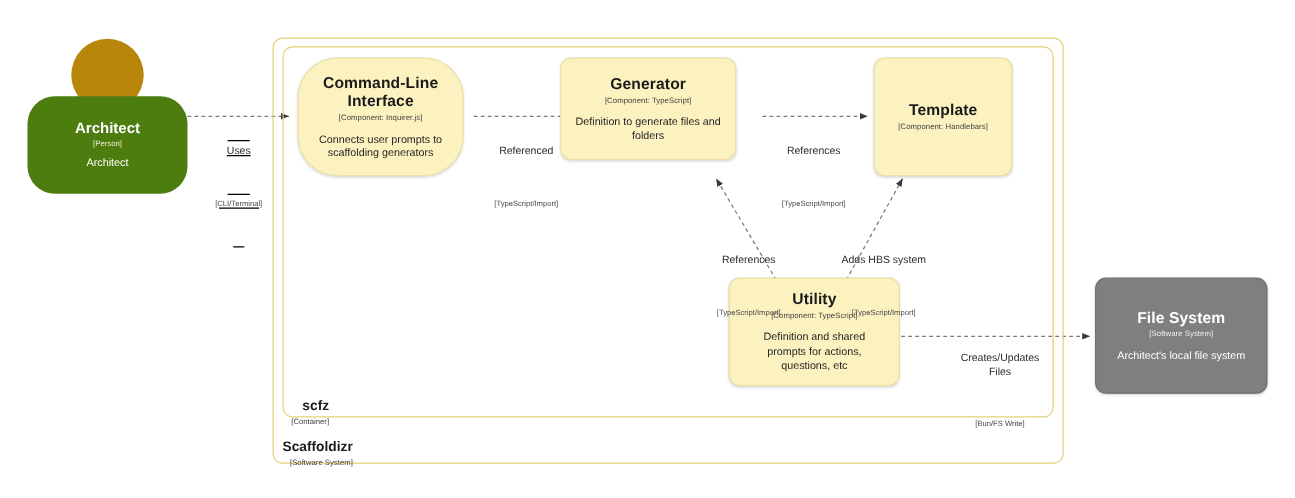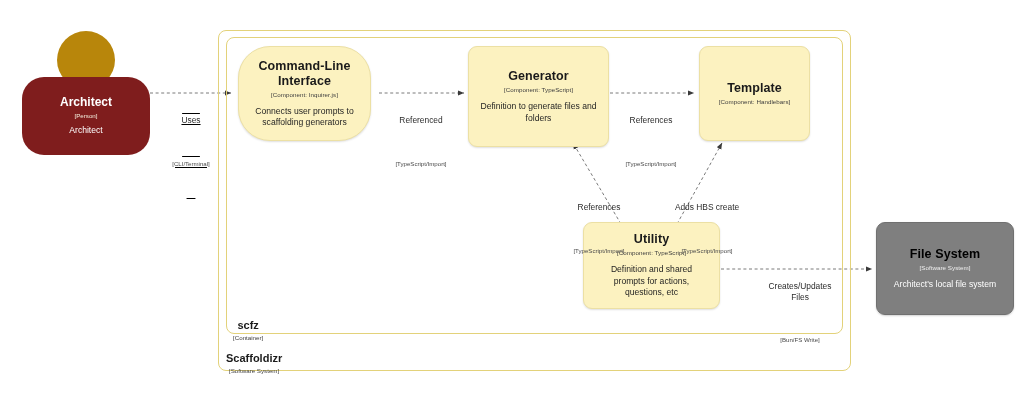--- a/index.html
+++ b/index.html
@@ -60,21 +60,21 @@
     background: #fcf2c0;
     border: 1px solid #ece0a4;
     box-shadow: 0 1px 2px rgba(0,0,0,.13);
   }
   
   .system {
     background: #7f7f7f;
     border: 1px solid #707070;
     box-shadow: 0 1px 2px rgba(0,0,0,.18);
   }
-  .system .title { color: #000000; }
+  .system .title { color: #ffffff; }
   .system .tech  { color: #f0f0f0; }
   .system .desc  { color: #ffffff; }
 
   
   .person {
     position: absolute;
   }
   .person .head {
     position: absolute;
     left: 50%;
@@ -85,21 +85,21 @@
     border-radius: 50%;
     background: #b8860b;
   }
   .person .body {
     position: absolute;
     left: 0;
     top: 46px;
     width: 128px;
     height: 78px;
     border-radius: 22px;
-    background: #7f1d1d;
+    background: #4d7c0f;
     display: flex;
     flex-direction: column;
     align-items: center;
     justify-content: center;
     text-align: center;
     padding: 2px 6px;
     box-sizing: border-box;
   }
   .person .title { font-weight: bold; font-size: 12px; color: #ffffff; line-height: 15px; }
   .person .tech  { font-size: 6.2px; color: #f5eedd; line-height: 9px; margin-top: 1px; }
@@ -108,21 +108,21 @@
   
   .boundary {
     position: absolute;
     box-sizing: border-box;
     border: 1.2px solid #e3d27a;
     border-radius: 8px;
     background: transparent;
   }
   .boundary-label {
     position: absolute;
-    text-align: center;
+    text-align: right;
     line-height: 1;
   }
   .boundary-label .bname {
     font-weight: bold;
     font-size: 11px;
     color: #1a1a1a;
     line-height: 13px;
     display: block;
   }
   .boundary-label .btype {
@@ -220,21 +220,21 @@
       <div class="desc">Architect</div>
     </div>
   </div>
 
   <div class="node component" style="left:238px; top:46px; width:133px; height:95px;border-radius:32px;">
     <div class="title">Command-Line Interface</div>
     <div class="tech">[Component: Inquirer.js]</div>
     <div class="desc">Connects user prompts to scaffolding generators</div>
   </div>
 
-  <div class="node component" style="left:468px; top:46px; width:141px; height:101px;">
+  <div class="node component" style="left:448px; top:46px; width:141px; height:82px;">
     <div class="title">Generator</div>
     <div class="tech">[Component: TypeScript]</div>
     <div class="desc">Definition to generate files and folders</div>
   </div>
 
   <div class="node component" style="left:699px; top:46px; width:111px; height:95px;">
     <div class="title">Template</div>
     <div class="tech">[Component: Handlebars]</div>
   </div>
 
@@ -264,21 +264,21 @@
     <span class="elabel">References</span>
     <span class="etech">[TypeScript/Import]</span>
   </div>
 
   <div class="edge-label" style="left:529px; top:170px; width:140px;">
     <span class="elabel">References</span>
     <span class="etech">[TypeScript/Import]</span>
   </div>
 
   <div class="edge-label" style="left:634px; top:170px; width:146px;">
-    <span class="elabel">Adds HBS create</span>
+    <span class="elabel">Adds HBS system</span>
     <span class="etech">[TypeScript/Import]</span>
   </div>
 
   <div class="edge-label" style="left:745px; top:249px; width:110px;">
     <span class="elabel">Creates/Updates
 Files</span>
     <span class="etech">[Bun/FS Write]</span>
   </div>
 
 </div>

